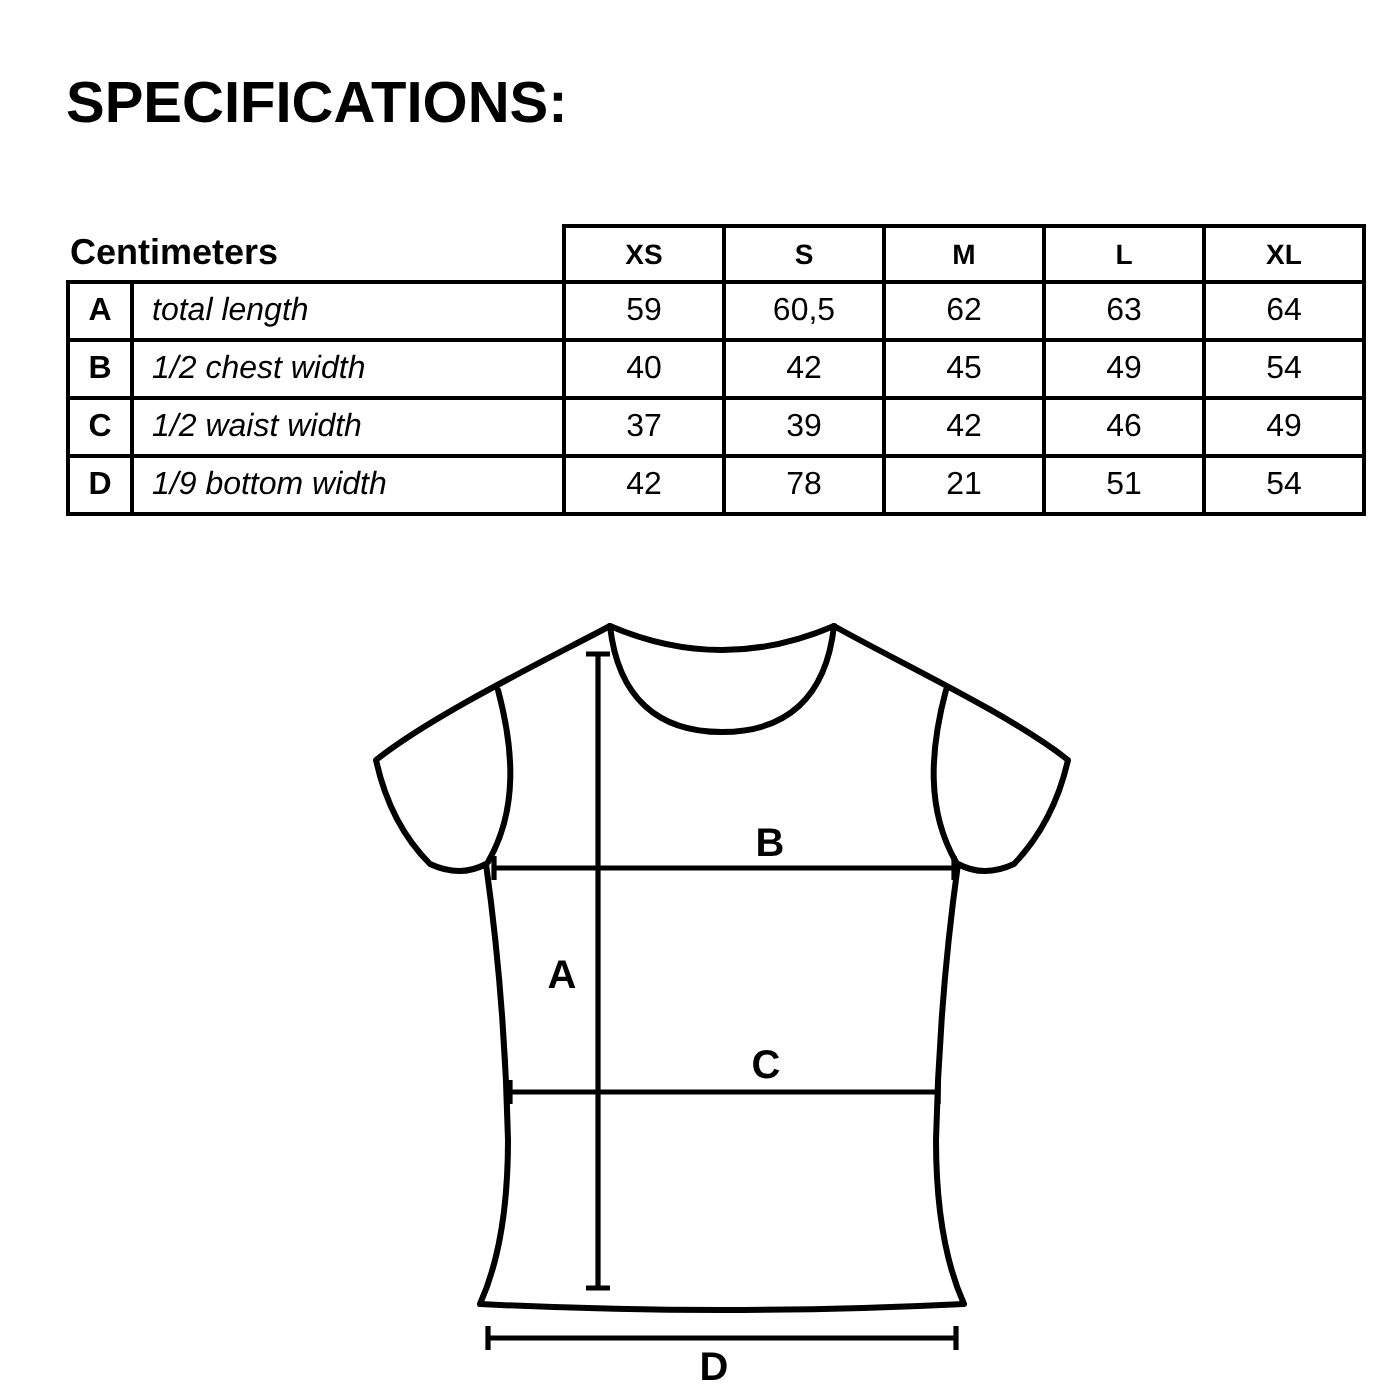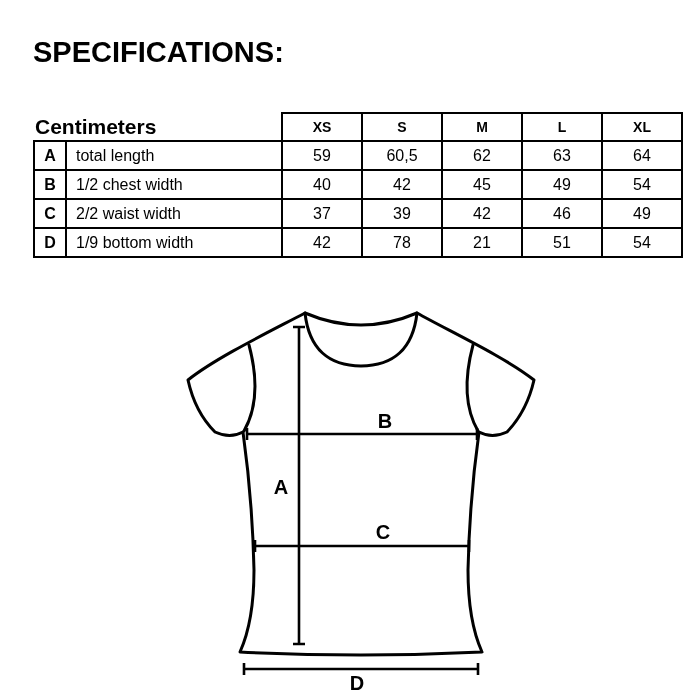--- a/index.html
+++ b/index.html
@@ -40,34 +40,35 @@
     text-align: center;
     vertical-align: middle;
     font-weight: normal;
     overflow: hidden;
     white-space: nowrap;
   }
   .spec-table .blank {
     border: none;
     text-align: left;
     font-weight: bold;
-    font-size: 21px;
+    font-size: 18px;
     padding-left: 1px;
   }
   .spec-table th.size-h {
     font-weight: bold;
     font-size: 14px;
     height: 26px;
   }
   .spec-table td.letter {
     font-weight: bold;
   }
   .spec-table td.mlabel {
     text-align: left;
     padding-left: 9px;
+    font-style: italic;
   }
   .diagram {
     position: absolute;
     left: 160px;
     top: 290px;
   }
   .shirt-stroke {
     fill: #ffffff;
     stroke: #000000;
     stroke-width: 3;
@@ -133,21 +134,21 @@
       <td class="letter">B</td>
       <td class="mlabel">1/2 chest width</td>
       <td>40</td>
       <td>42</td>
       <td>45</td>
       <td>49</td>
       <td>54</td>
     </tr>
     <tr>
       <td class="letter">C</td>
-      <td class="mlabel">2/2 waist width</td>
+      <td class="mlabel">1/2 waist width</td>
       <td>37</td>
       <td>39</td>
       <td>42</td>
       <td>46</td>
       <td>49</td>
     </tr>
     <tr>
       <td class="letter">D</td>
       <td class="mlabel">1/9 bottom width</td>
       <td>42</td>

